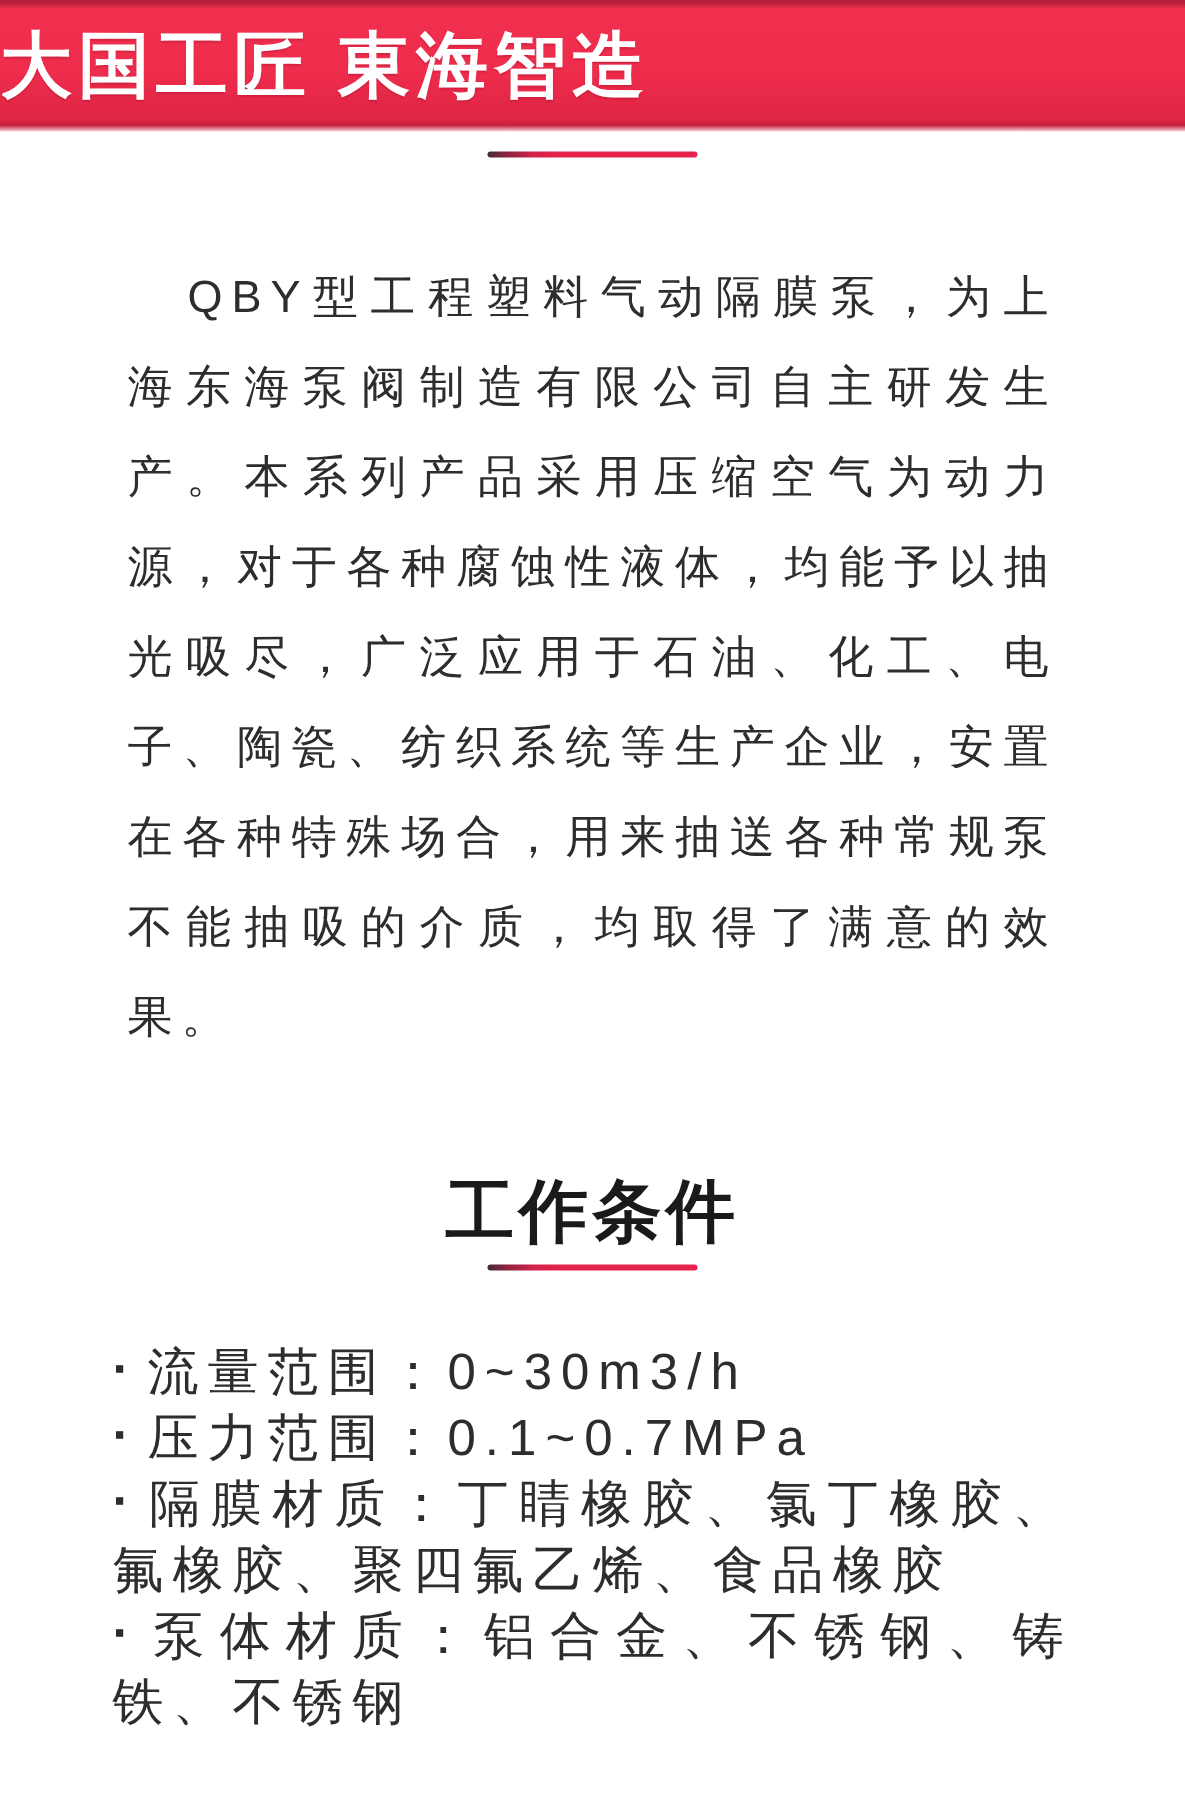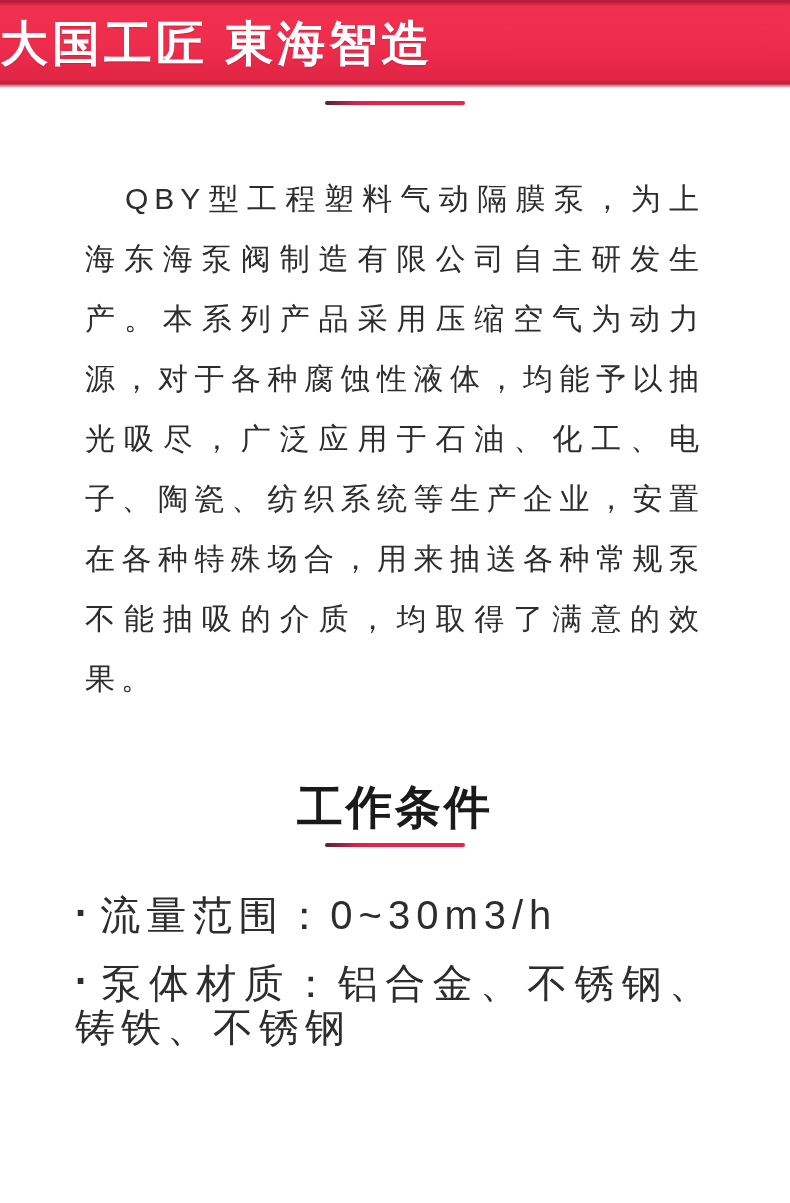--- a/index.html
+++ b/index.html
@@ -72,26 +72,25 @@
     line-height: 60px;
     letter-spacing: 6px;
     color: var(--text-color);
     text-align: justify;
     text-indent: 40px;
   }
 
   
   .cond-list { margin: 46px 75px 0 75px; }
   .cond-item {
-    font-size: 40px;
+    font-size: 34px;
     line-height: 44px;
     letter-spacing: 6px;
     color: var(--text-color);
     text-align: justify;
-    margin-top: 24px;
   }
   .bullet {
     display: inline-block;
     margin-right: 12px;
     letter-spacing: 0;
     font-weight: bold;
     transform: translateY(-2px);
   }
 </style>
 </head>
@@ -110,18 +109,24 @@
 
   <section>
     <h2 class="section-title second">工作条件</h2>
     <div class="title-underline"></div>
 
     <div class="cond-list">
       <div class="cond-item">
         <span class="bullet">·</span><span>流量范围：0~30m3/h</span>
       </div>
       <div class="cond-item">
+        <span class="bullet">·</span><span>压力范围：0.1~0.7MPa</span>
+      </div>
+      <div class="cond-item">
+        <span class="bullet">·</span><span>隔膜材质：丁睛橡胶、氯丁橡胶、氟橡胶、聚四氟乙烯、食品橡胶</span>
+      </div>
+      <div class="cond-item">
         <span class="bullet">·</span><span>泵体材质：铝合金、不锈钢、铸铁、不锈钢</span>
       </div>
     </div>
   </section>
 
 </div>
 
 </body></html>

